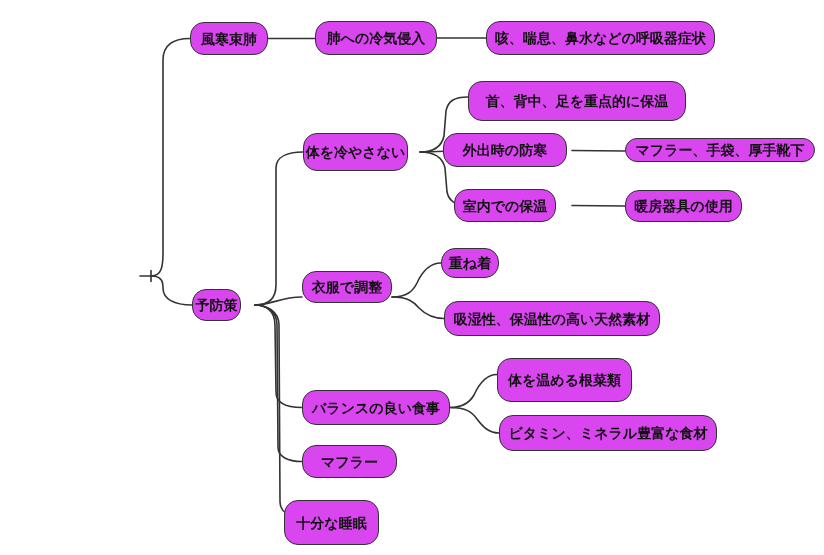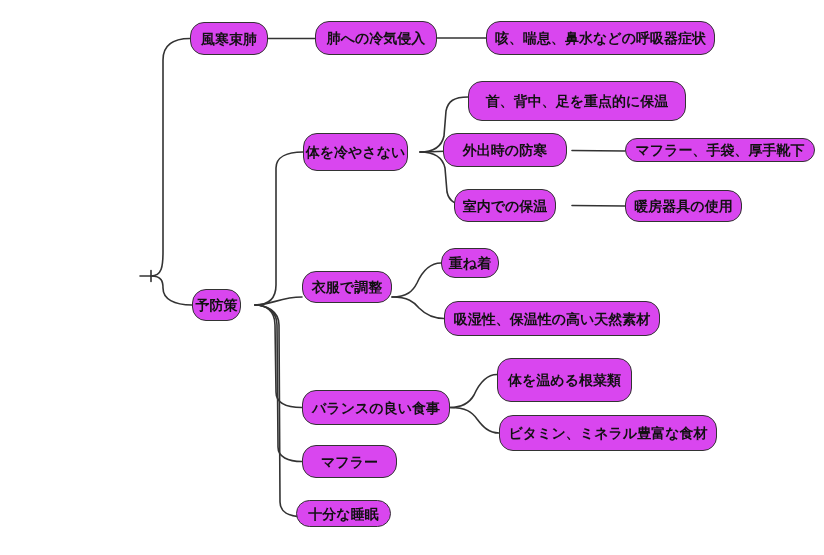--- a/index.html
+++ b/index.html
@@ -81,15 +81,15 @@
   <div class="node" style="left:444px;top:301px;width:216px;height:35px">吸湿性、保温性の高い天然素材</div>
 
   <div class="node" style="left:302px;top:390px;width:148px;height:35px">バランスの良い食事</div>
 
   <div class="node" style="left:497px;top:358px;width:135px;height:44px">体を温める根菜類</div>
 
   <div class="node" style="left:499px;top:415px;width:218px;height:36px">ビタミン、ミネラル豊富な食材</div>
 
   <div class="node" style="left:302px;top:445px;width:95px;height:33px">マフラー</div>
 
-  <div class="node" style="left:296px;top:500px;width:95px;height:27px">十分な睡眠</div>
+  <div class="node" style="left:284px;top:500px;width:95px;height:45px">十分な睡眠</div>
 
 </div>
 
 </body></html>

